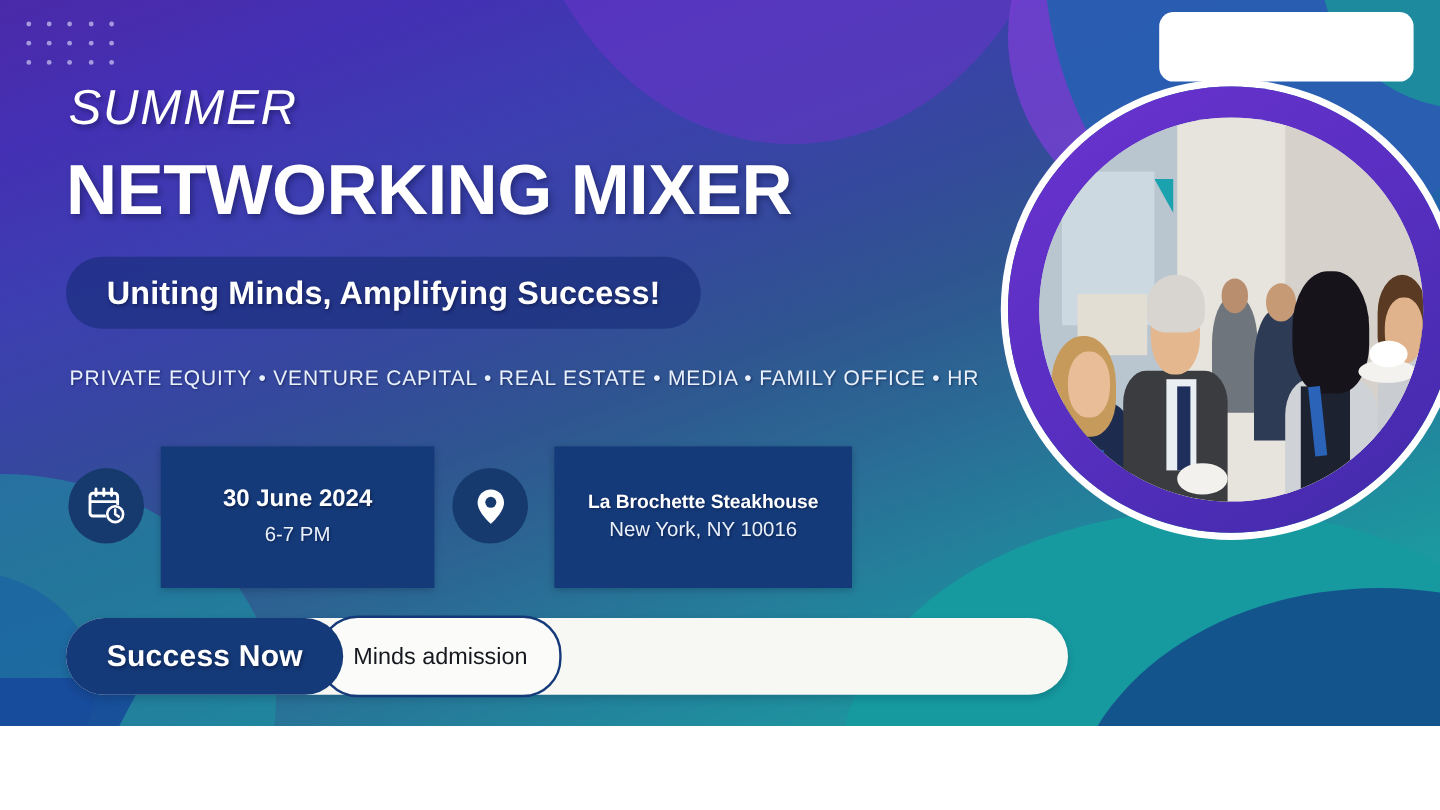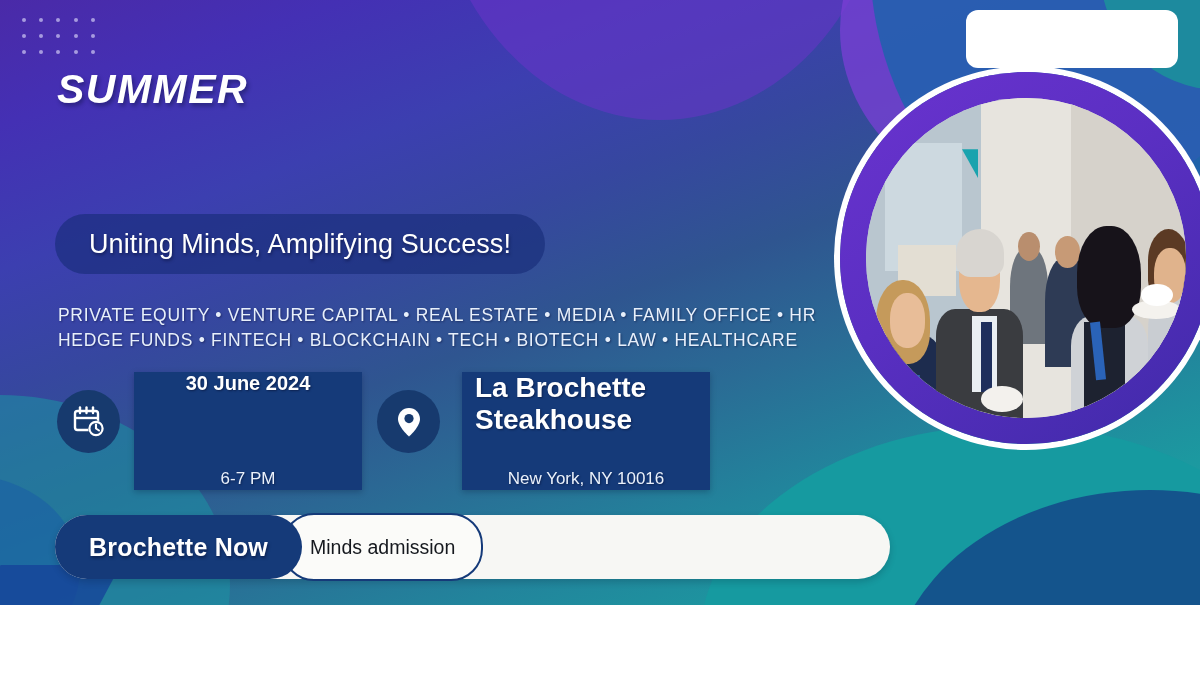--- a/index.html
+++ b/index.html
@@ -185,41 +185,42 @@
   #ph-fr-face { left: 90%; top: 47%; width: 10%; height: 17%; background: #e0b38c; border-radius: 46%; }
   #ph-fr-hair { left: 88%; top: 41%; width: 13%; height: 20%; background: #5b3a24; border-radius: 50% 50% 20% 20%; }
   #ph-cup     { left: 86%; top: 58%; width: 10%; height: 7%;  background: #ffffff; border-radius: 50%; }
   #ph-plate2  { left: 83%; top: 63%; width: 15%; height: 6%;  background: #f4f2ee; border-radius: 50%; }
 
   
   #content { position: absolute; left: 0; top: 0; width: 820px; height: 605px; }
 
   #eyebrow {
     position: absolute; left: 57px; top: 66px;
-    font-size: 41px; font-weight: 700; font-style: italic;
+    font-size: 41px; font-weight: 400; font-style: italic;
     letter-spacing: 1.5px; color: #ffffff;
     text-shadow: 2px 3px 4px rgba(10,15,60,.45);
   }
   #headline {
     position: absolute; left: 55px; top: 124px;
     font-size: 59px; font-weight: 700;
     letter-spacing: -0.5px; color: #ffffff; white-space: nowrap;
     text-shadow: 2px 3px 5px rgba(10,15,60,.45);
   }
 
   #tagline-pill {
     position: absolute; left: 55px; top: 214px;
     height: 60px; padding: 0 34px;
     display: flex; align-items: center;
     background: rgba(22,44,120,.62);
     border-radius: 30px;
   }
   #tagline-pill span {
     font-size: 27px; color: #ffffff; letter-spacing: .1px;
     text-shadow: 1px 2px 3px rgba(8,12,50,.5);
+    font-weight: bold;
   }
 
   #industries {
     position: absolute; left: 58px; top: 303px;
     width: 690px;
   }
   #industries div {
     font-size: 17.5px; letter-spacing: .7px;
     color: #e8f0fb; line-height: 25px; white-space: nowrap;
     text-shadow: 1px 1px 2px rgba(8,12,50,.45);
@@ -234,36 +235,36 @@
     background: #173a6e;
     display: flex; align-items: center; justify-content: center;
   }
   #cal-icon-circle { left: 57px; top: 18px; }
   #pin-icon-circle { left: 377px; top: 18px; }
 
   .info-card {
     position: absolute;
     background: #153a79;
     display: flex; flex-direction: column;
-    align-items: center; justify-content: space-between;
+    align-items: center; justify-content: center;
     box-shadow: 0 2px 6px rgba(5,10,40,.25);
   }
   #date-card { left: 134px; top: 0px; width: 228px; height: 118px; }
   #venue-card{ left: 462px; top: 0px; width: 248px; height: 118px; }
 
   .line-strong {
     font-size: 20px; font-weight: 700; color: #ffffff;
     text-shadow: 1px 1px 2px rgba(5,10,40,.5);
   }
   .line-normal {
     font-size: 17px; color: #eaf1fb; line-height: 23px;
     text-shadow: 1px 1px 2px rgba(5,10,40,.45);
   }
   #date-card .line-normal { margin-top: 6px; }
-  #venue-card .line-strong { font-size: 28px; margin-left: 13px; }
+  #venue-card .line-strong { font-size: 16px; }
   #venue-card .line-normal { margin-top: 2px; text-align: center; }
 
   
   #cta-strip {
     position: absolute; left: 55px; top: 515px;
     height: 64px; width: 835px;
     background: #f7f7f4;
     border-radius: 32px;
     display: flex; align-items: center;
     box-shadow: 0 3px 7px rgba(5,20,40,.2);
@@ -360,28 +361,28 @@
         <div class="ph" id="ph-fr-face"></div>
         <div class="ph" id="ph-plate2"></div>
         <div class="ph" id="ph-cup"></div>
       </div>
     </div>
   </div>
 
   <div id="content">
 
     <div id="eyebrow">SUMMER</div>
+    <div id="headline">NETWORKING MIXER</div>
 
     <div id="tagline-pill">
       <span>Uniting Minds, Amplifying Success!</span>
     </div>
 
     <div id="industries">
       <div>PRIVATE EQUITY • VENTURE CAPITAL • REAL ESTATE • MEDIA • FAMILY OFFICE • HR</div>
-      <div>HEDGE FUNDS • FINTECH • BLOCKCHAIN • TECH • BIOTECH • LAW • HEALTHCARE</div>
     </div>
 
     <div id="info-row">
 
       <div class="icon-circle" id="cal-icon-circle">
         <svg width="36" height="36" viewBox="0 0 36 36" aria-hidden="true">
           <rect x="4" y="7" width="23" height="19" rx="2.5" fill="none" stroke="#fff" stroke-width="2.4"></rect>
           <line x1="4" y1="14" x2="27" y2="14" stroke="#fff" stroke-width="2.4"></line>
           <line x1="9" y1="3.5" x2="9" y2="9" stroke="#fff" stroke-width="2.4" stroke-linecap="round"></line>
           <line x1="15.5" y1="3.5" x2="15.5" y2="9" stroke="#fff" stroke-width="2.4" stroke-linecap="round"></line>
@@ -406,17 +407,17 @@
 
       <div class="info-card" id="venue-card">
         <div class="line-strong">La Brochette Steakhouse</div>
         <div class="line-normal">New York, NY 10016</div>
       </div>
 
     </div>
   </div>
 
   <div id="cta-strip">
-    <div id="register-btn">Brochette Now</div>
+    <div id="register-btn">Success Now</div>
     <div class="perk p3">Minds admission</div>
   </div>
 
 </div>
 
 </body></html>

